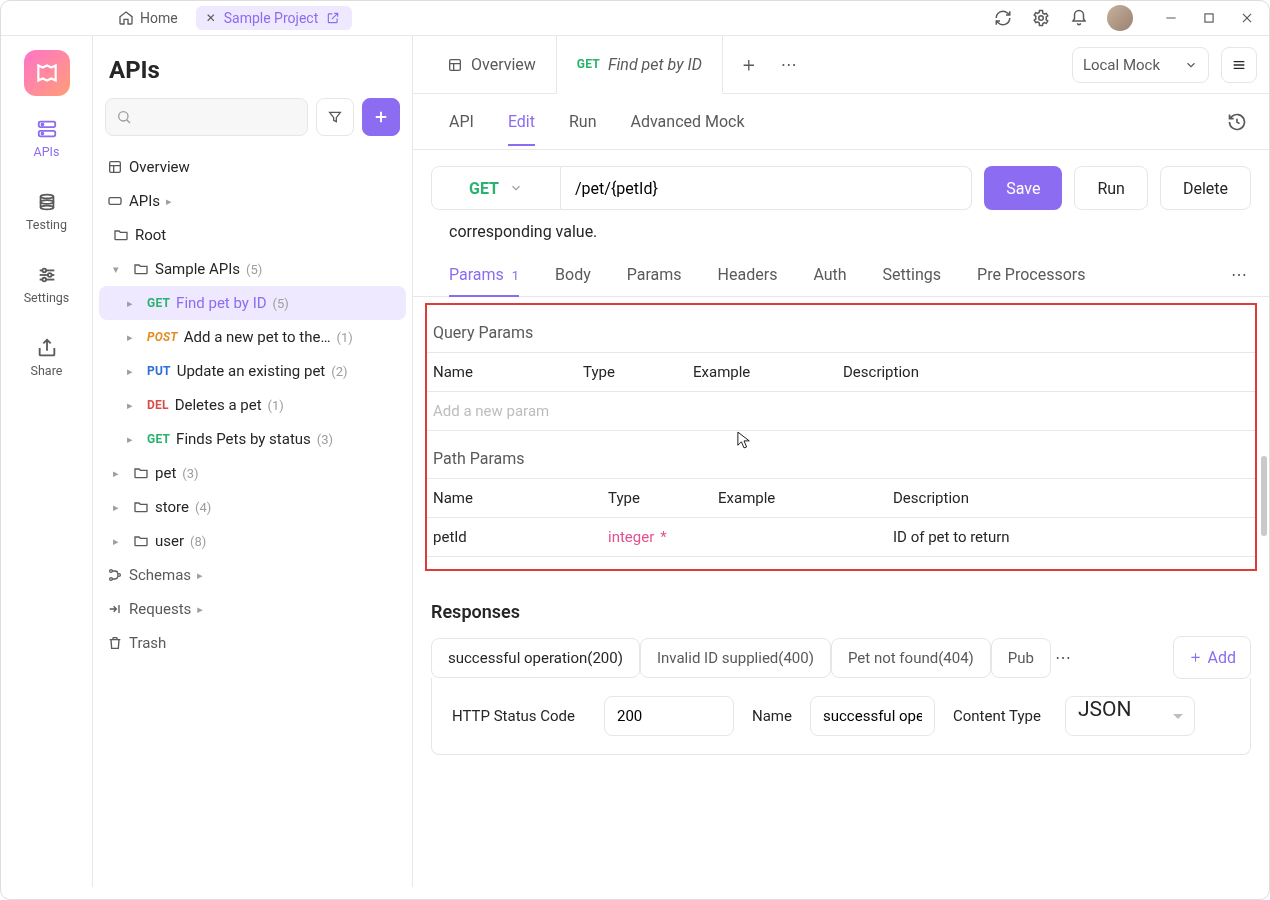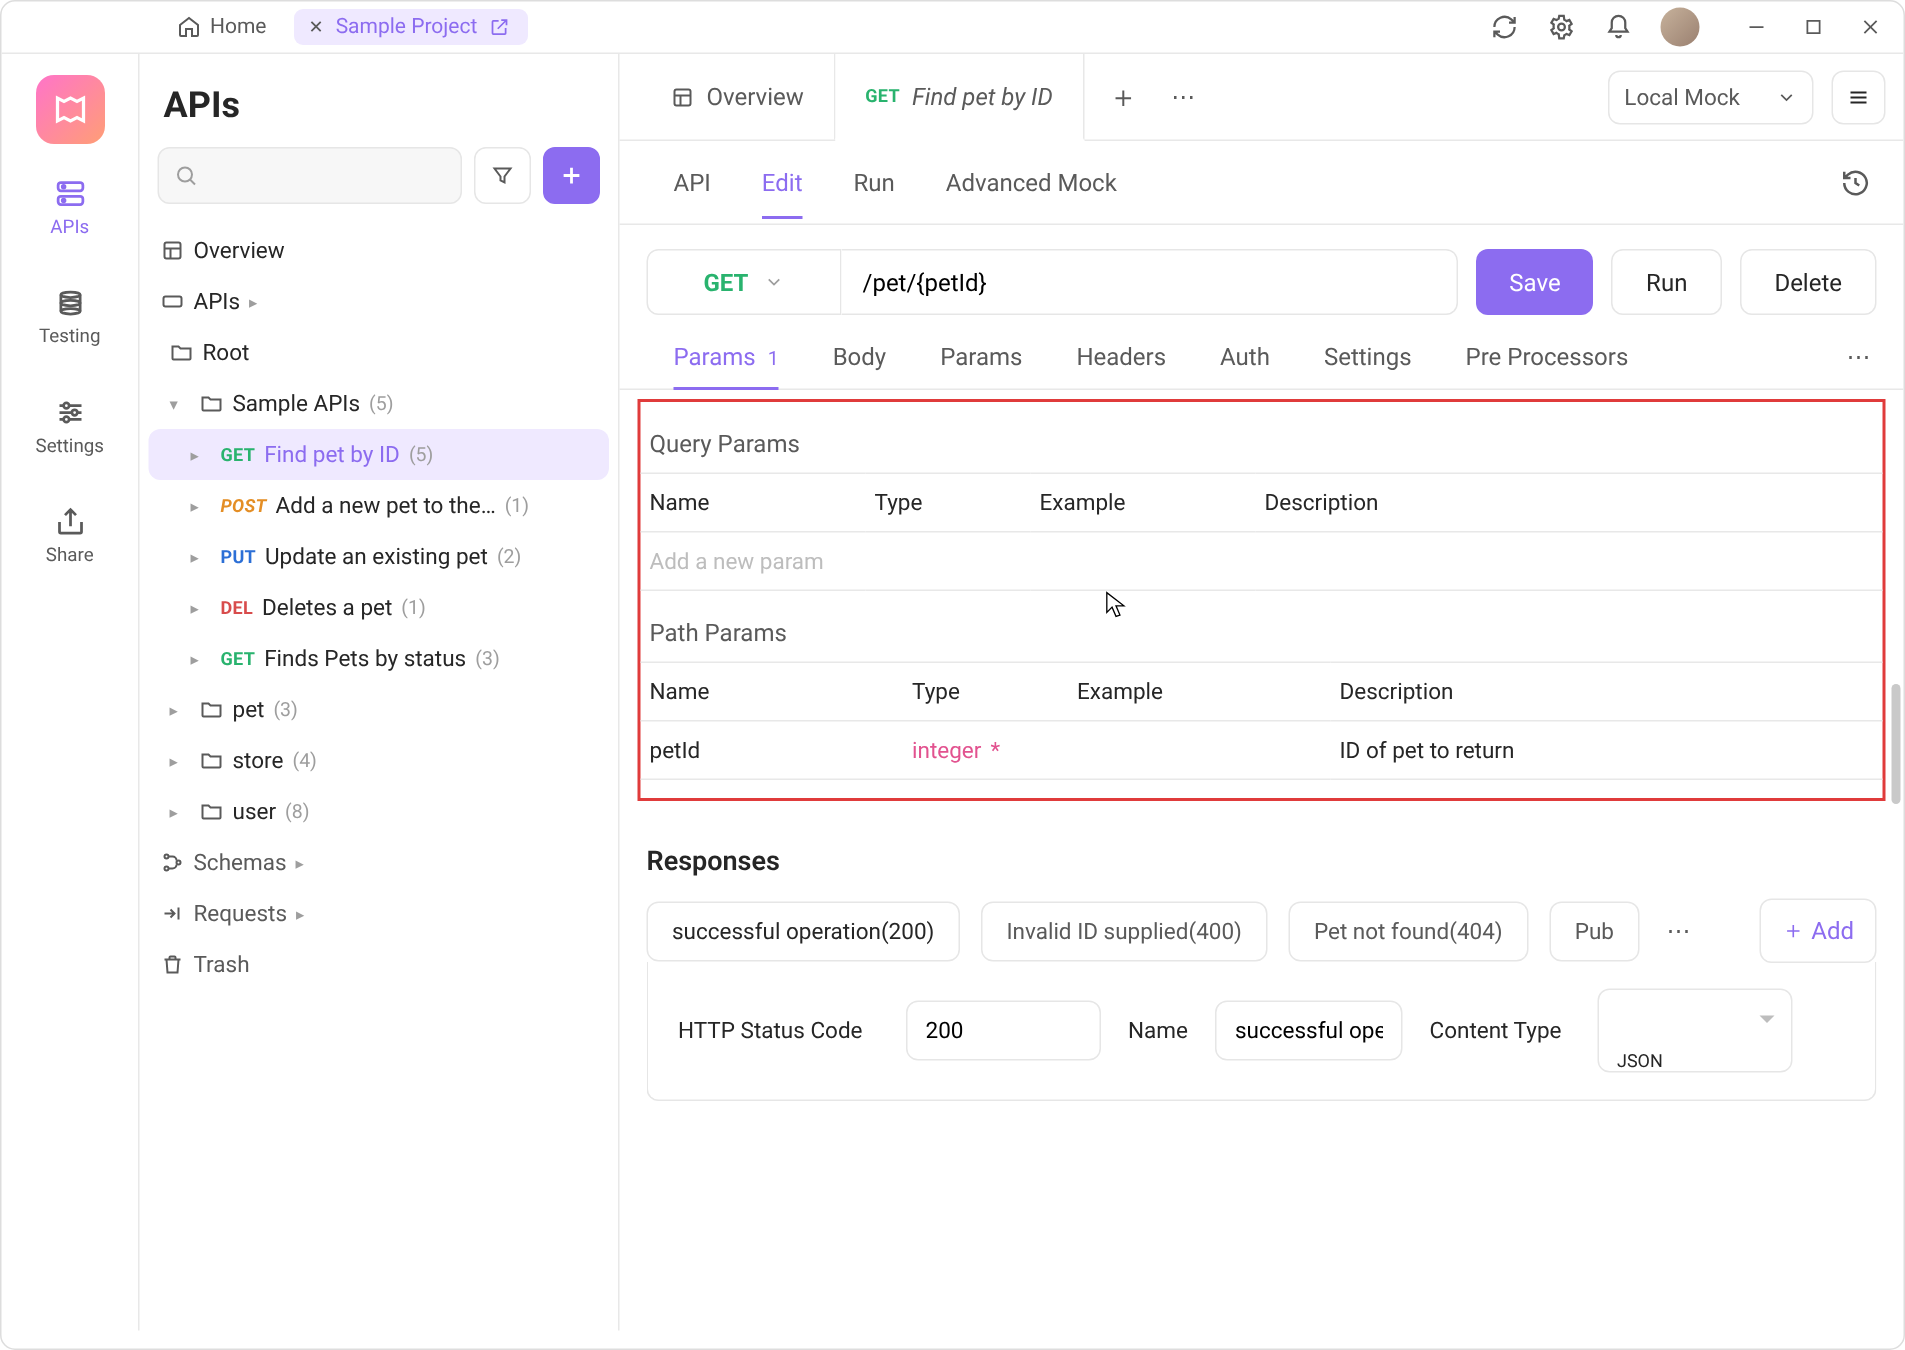--- a/index.html
+++ b/index.html
@@ -104,30 +104,30 @@
   .params-table th{text-align:left;font-weight:400;color:var(--gray-900);font-size:15px;padding:10px 6px;border-top:1px solid var(--border);border-bottom:1px solid var(--border);}
   .params-table td{padding:10px 6px;font-size:15px;border-bottom:1px solid var(--border);}
   .placeholder{color:var(--gray-400);}
   .type-pill{color:var(--pink);}
   .req-star{color:var(--pink);margin-left:6px;}
 
   .cursor{position:absolute;width:14px;height:18px;pointer-events:none;}
 
   .responses{padding:10px 18px 40px 18px;}
   .responses-title{font-size:18px;font-weight:600;margin:8px 0 14px 0;}
-  .resp-tabs{display:flex;gap:14px;align-items:center;}
+  .resp-tabs{display:flex;align-items:center;}
   .resp-tab{border:1px solid var(--gray-200);border-radius:8px;padding:10px 16px;font-size:15px;color:var(--gray-700);cursor:pointer;}
   .resp-tab.active{color:var(--gray-900);}
   .resp-add{margin-left:auto;color:var(--purple);display:flex;align-items:center;gap:4px;padding:10px 14px;border:1px solid var(--gray-200);border-radius:8px;cursor:pointer;}
   .resp-more{color:var(--gray-700);padding:10px 4px;}
   .resp-body{border:1px solid var(--gray-200);border-radius:0 0 8px 8px;border-top:none;padding:18px 20px;display:flex;gap:18px;margin-top:-1px;}
   .field-row{display:flex;align-items:center;gap:12px;}
   .field-label{font-size:15px;color:var(--gray-900);min-width:140px;}
   .field-input{height:40px;border:1px solid var(--gray-200);border-radius:8px;padding:0 12px;font-size:15px;min-width:120px;}
-  .field-select{height:56px;border:1px solid var(--gray-200);border-radius:8px;padding:0 30px 0 12px;font-size:12px;min-width:130px;position:relative;display:flex;align-items:flex-end;}
+  .field-select{height:40px;border:1px solid var(--gray-200);border-radius:8px;padding:0 30px 0 12px;font-size:21px;min-width:130px;position:relative;display:flex;align-items:flex-start;}
   .field-select::after{content:"";position:absolute;right:11px;top:17px;border:5px solid transparent;border-top-color:var(--gray-400);}
   .scrollbar{position:absolute;right:2px;top:420px;width:6px;height:80px;background:#c9c9c9;border-radius:3px;}
 </style>
 </head>
 <body>
 
 <div class="titlebar">
   <div class="center">
     <div class="home-pill">
       <svg class="mini-ico" viewBox="0 0 24 24" fill="none" stroke="currentColor" stroke-width="2">
@@ -418,20 +418,21 @@
         <svg viewBox="0 0 24 24" width="14" height="14" fill="none" stroke="#9e9e9e" stroke-width="2">
             <path d="M6 9l6 6 6-6"></path>
           </svg>
       </div>
       <input class="url-input" value="/pet/{petId}" style="">
       <button class="btn prim">Save</button>
       <button class="btn sec">Run</button>
       <button class="btn sec">Delete</button>
     </div>
 
+    <div class="desc-fragment">corresponding value.</div>
 
     <div class="param-tabs">
       <div class="param-tab active">
         <span>Params</span>
         <span class="badge">1</span>
       </div>
       <div class="param-tab">Body</div>
       <div class="param-tab">Params</div>
       <div class="param-tab">Headers</div>
       <div class="param-tab">Auth</div>

